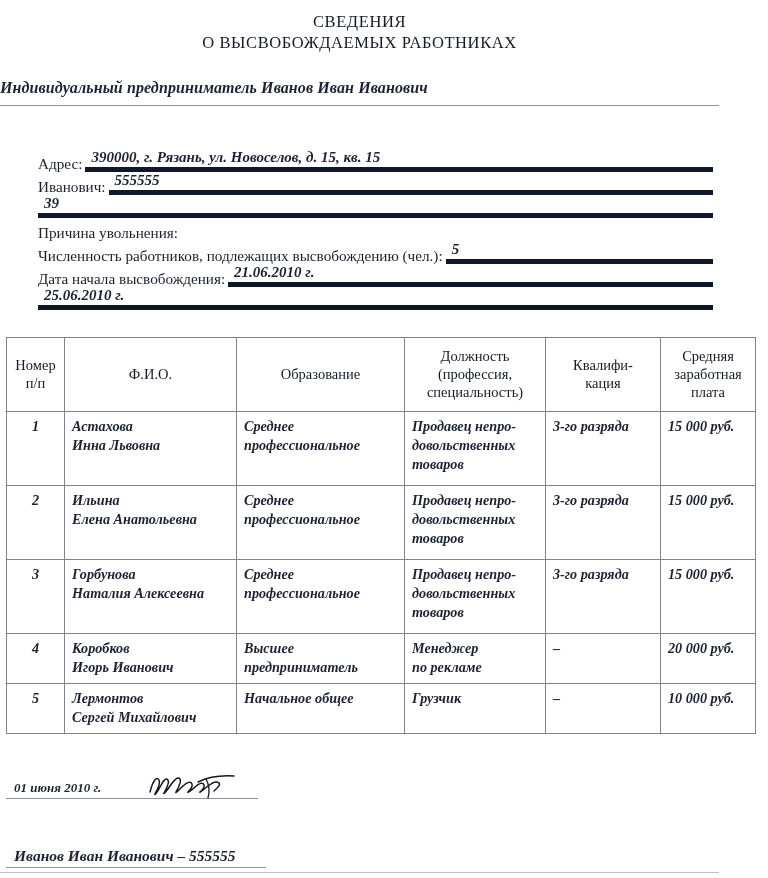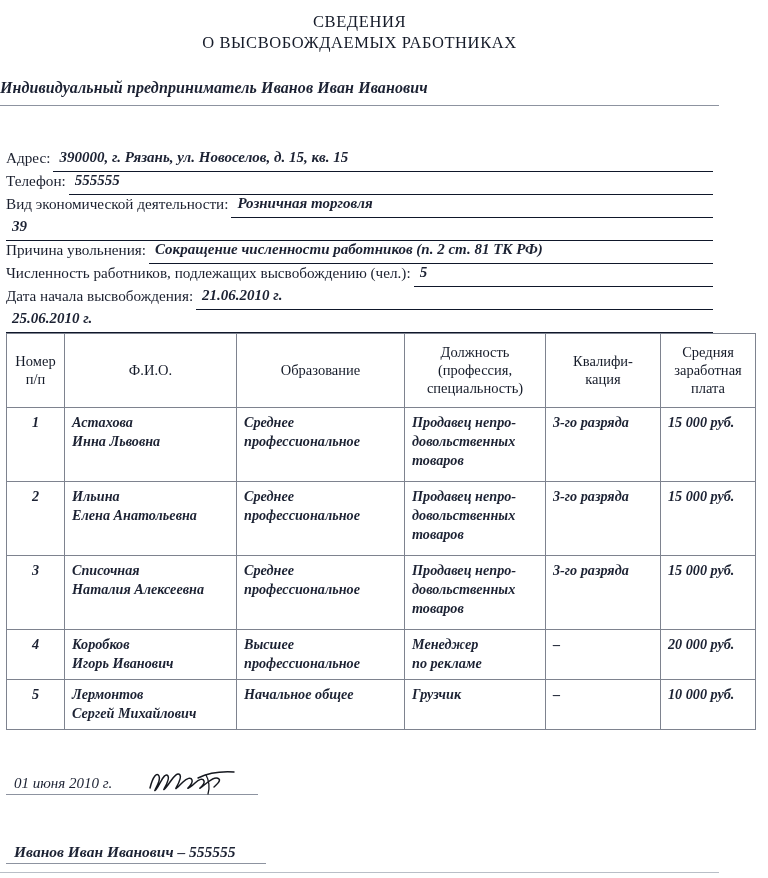--- a/index.html
+++ b/index.html
@@ -58,51 +58,53 @@
     border-bottom: 1px solid #8d93a0;
   }
 
   
   .fields {
     margin-top: 43px;
     padding: 0 6px 0 6px;
   }
   .field-row {
     display: flex;
-    align-items: flex-start;
+    align-items: flex-end;
     font-size: 15.2px;
     line-height: 17px;
     height: 23px;
     white-space: nowrap;
+    margin-left: 32px;
   }
   .field-label {
     color: #1a1f2e;
     flex: 0 0 auto;
     padding-right: 3px;
   }
   .field-value-wrap {
     flex: 1 1 auto;
     position: relative;
     align-self: stretch;
     display: flex;
     align-items: baseline;
-    border-bottom: 1px solid #0f172a;
+    border-bottom: 5px solid #0f172a;
     min-width: 0;
   }
   .field-value {
     font-style: italic;
     font-weight: bold;
     font-size: 15px;
     color: #1c2233;
     padding-left: 6px;
     padding-bottom: 1px;
   }
 
   
   .table-wrap {
+    margin-top: 27px;
     padding: 0 13px 0 6px;
   }
   table.emp {
     border-collapse: collapse;
     width: 749px;
     table-layout: fixed;
   }
   table.emp th,
   table.emp td {
     border: 1px solid #7e838f;
@@ -152,22 +154,22 @@
   .sig-row {
     position: relative;
     width: 252px;
     height: 26px;
     border-bottom: 1px solid #8d93a0;
     display: flex;
     align-items: flex-end;
   }
   .sig-date {
     font-style: italic;
-    font-weight: normal;
-    font-size: 15px;
+    font-weight: bold;
+    font-size: 13px;
     color: #1c2233;
     padding-left: 8px;
     padding-bottom: 2px;
   }
   .sig-mark {
     position: absolute;
     left: 140px;
     bottom: -2px;
     width: 110px;
     height: 30px;
@@ -218,44 +220,35 @@
   <div class="fields">
 
     <div class="field-row">
       <span class="field-label">Адрес:</span>
       <span class="field-value-wrap">
         <span class="field-value">390000, г. Рязань, ул. Новоселов, д. 15, кв. 15</span>
       </span>
     </div>
 
     <div class="field-row">
-      <span class="field-label">Телефон:</span>
+      <span class="field-label">Иванович:</span>
       <span class="field-value-wrap">
         <span class="field-value">555555</span>
       </span>
     </div>
 
-    <div class="field-row">
-      <span class="field-label">Вид экономической деятельности:</span>
-      <span class="field-value-wrap">
-        <span class="field-value">Розничная торговля</span>
-      </span>
-    </div>
 
     <div class="field-row">
       <span class="field-value-wrap">
         <span class="field-value">39</span>
       </span>
     </div>
 
     <div class="field-row">
       <span class="field-label">Причина увольнения:</span>
-      <span class="field-value-wrap">
-        <span class="field-value">Сокращение численности работников (п. 2 ст. 81 ТК РФ)</span>
-      </span>
     </div>
 
     <div class="field-row">
       <span class="field-label">Численность работников, подлежащих высвобождению (чел.):</span>
       <span class="field-value-wrap">
         <span class="field-value">5</span>
       </span>
     </div>
 
     <div class="field-row">
@@ -358,21 +351,21 @@
             </td>
           <td>
               <span class="cell-line">15 000 руб.</span>
             </td>
         </tr>
         <tr class="r-tall">
           <td class="c-num">
               <span class="cell-line">3</span>
             </td>
           <td>
-              <span class="cell-line">Списочная
+              <span class="cell-line">Горбунова
 Наталия Алексеевна</span>
             </td>
           <td>
               <span class="cell-line">Среднее
 профессиональное</span>
             </td>
           <td>
               <span class="cell-line">Продавец непро-
 довольственных
 товаров</span>
@@ -387,21 +380,21 @@
         <tr class="r-mid">
           <td class="c-num">
               <span class="cell-line">4</span>
             </td>
           <td>
               <span class="cell-line">Коробков
 Игорь Иванович</span>
             </td>
           <td>
               <span class="cell-line">Высшее
-профессиональное</span>
+предприниматель</span>
             </td>
           <td>
               <span class="cell-line">Менеджер
 по рекламе</span>
             </td>
           <td>
               <span class="cell-line">–</span>
             </td>
           <td>
               <span class="cell-line">20 000 руб.</span>

